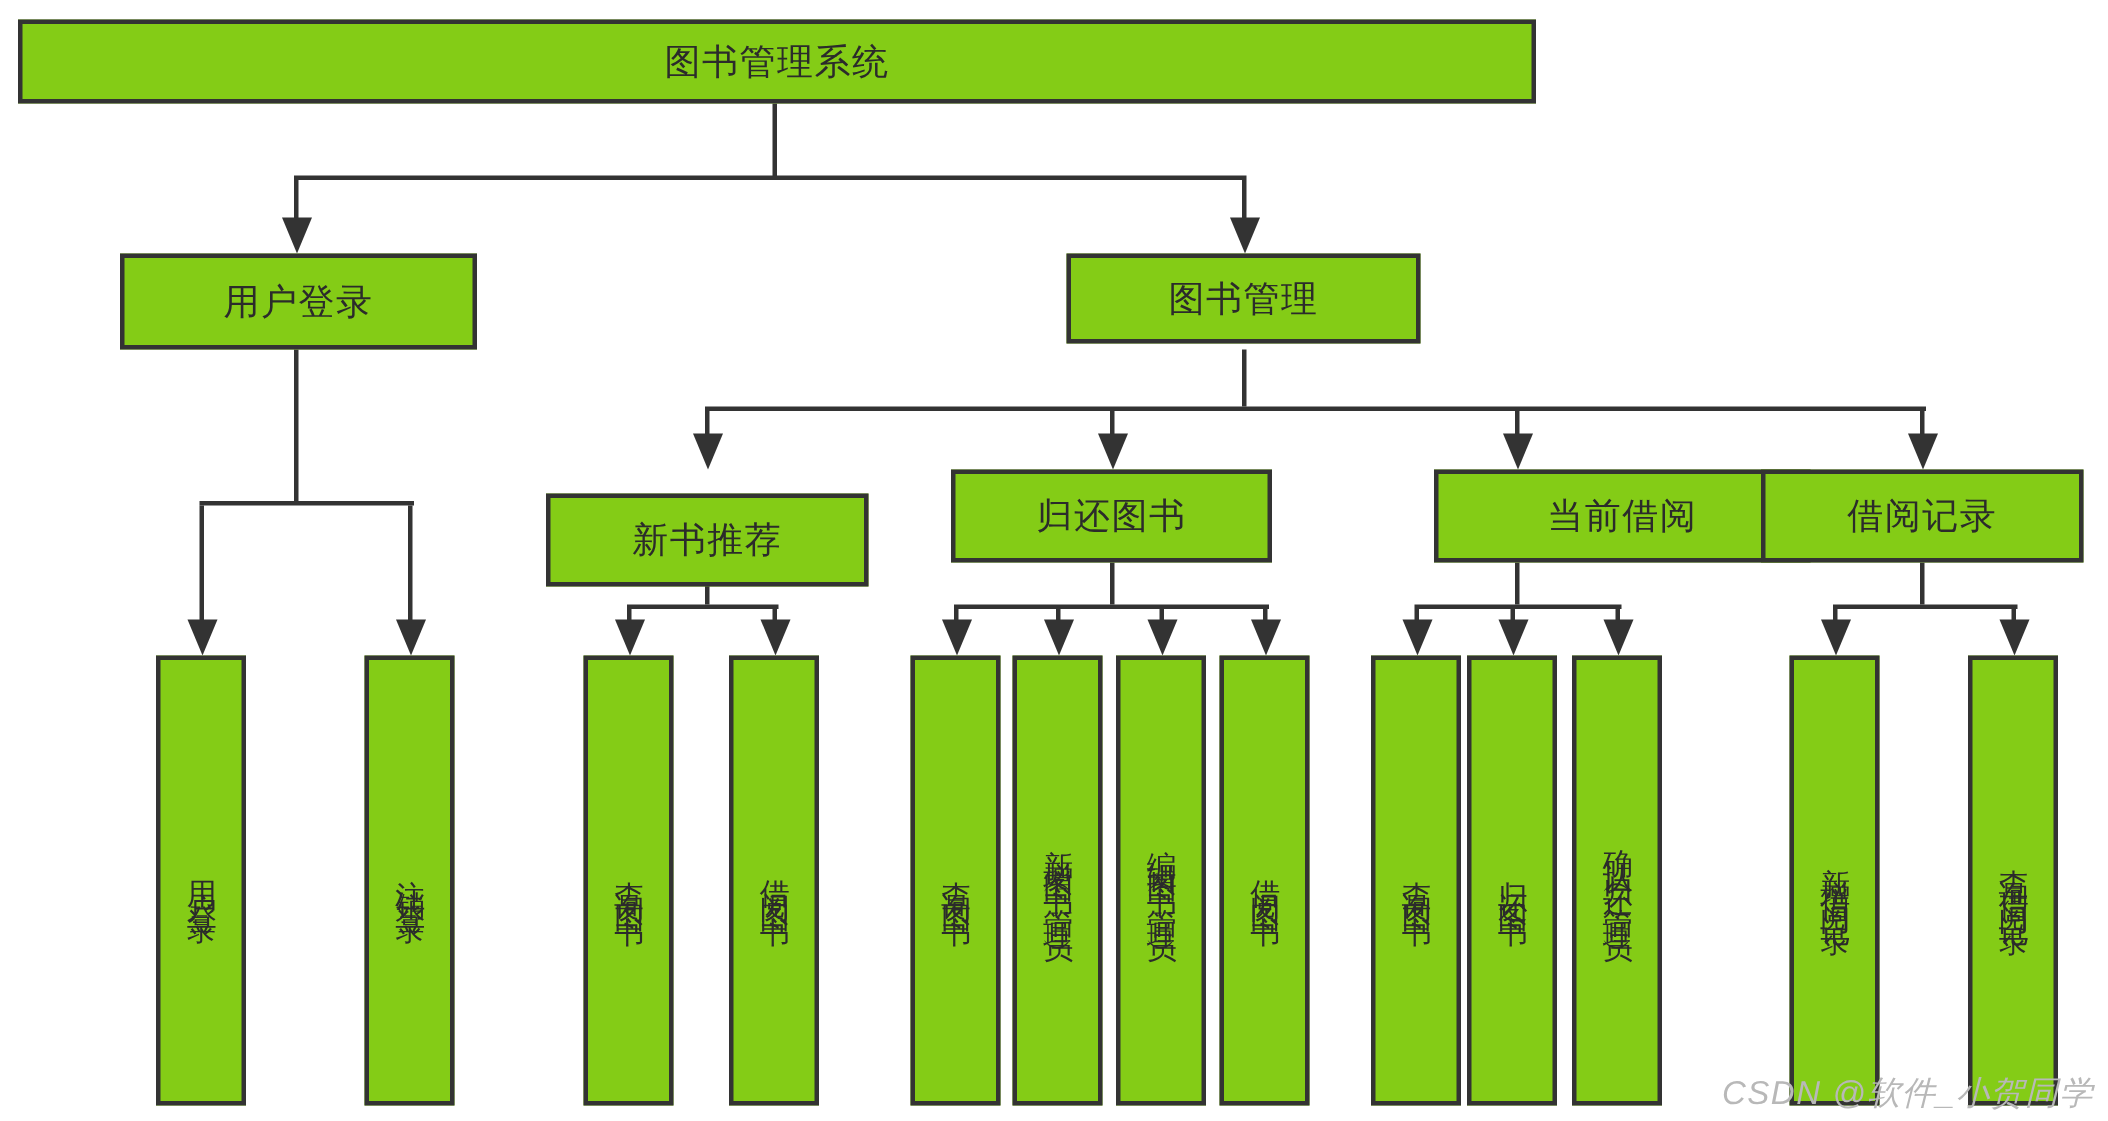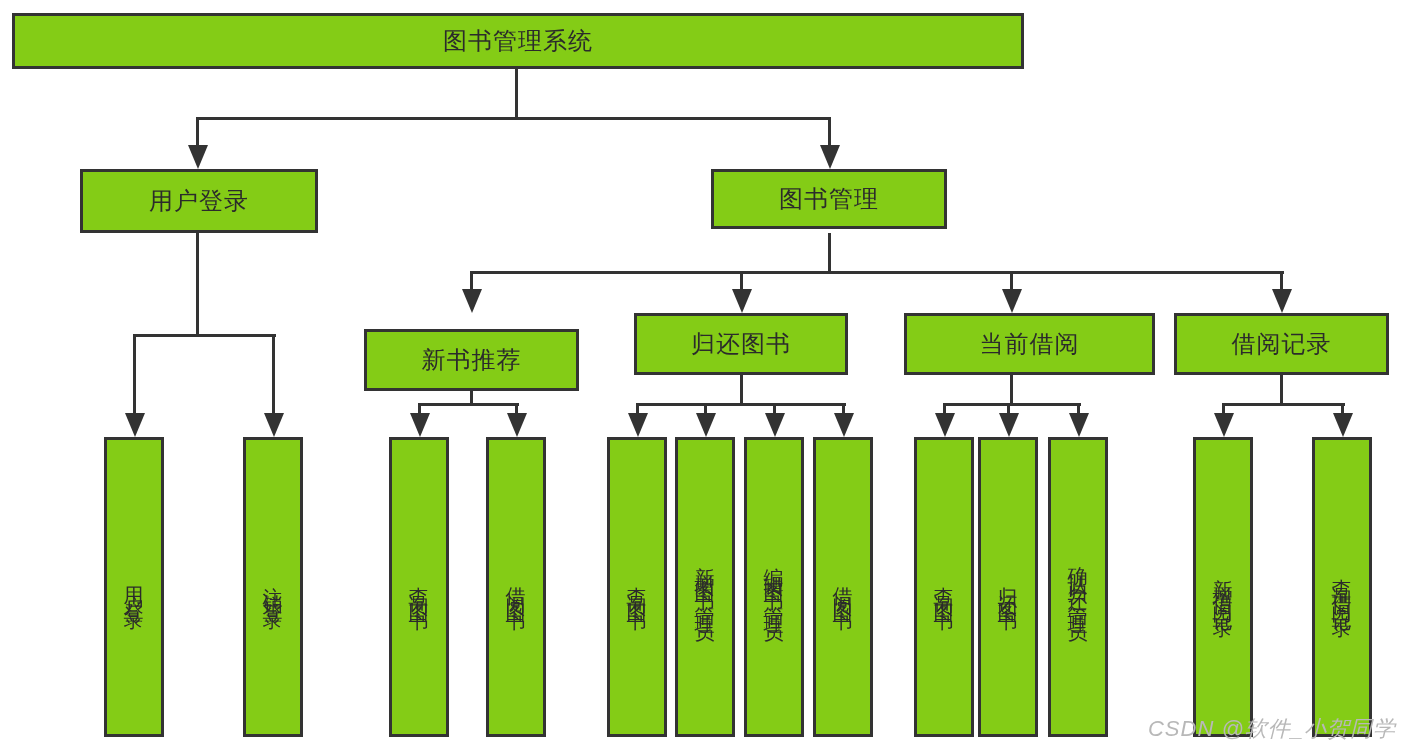--- a/index.html
+++ b/index.html
@@ -99,21 +99,21 @@
   <div class="box" style="left:711px;top:169px;width:236px;height:60px">
     <span class="hlabel">图书管理</span>
   </div>
 
   <div class="box" style="left:364px;top:329px;width:215px;height:62px">
     <span class="hlabel">新书推荐</span>
   </div>
   <div class="box" style="left:634px;top:313px;width:214px;height:62px">
     <span class="hlabel">归还图书</span>
   </div>
-  <div class="box" style="left:904px;top:313px;width:251px;height:62px">
+  <div class="box" style="left:956px;top:313px;width:251px;height:62px">
     <span class="hlabel">当前借阅</span>
   </div>
   <div class="box" style="left:1174px;top:313px;width:215px;height:62px">
     <span class="hlabel">借阅记录</span>
   </div>
 
   <div class="box" style="left:104px;top:437px;width:60px;height:300px">
     <span class="vlabel">用户登录</span>
   </div>
   <div class="box" style="left:243px;top:437px;width:60px;height:300px">

